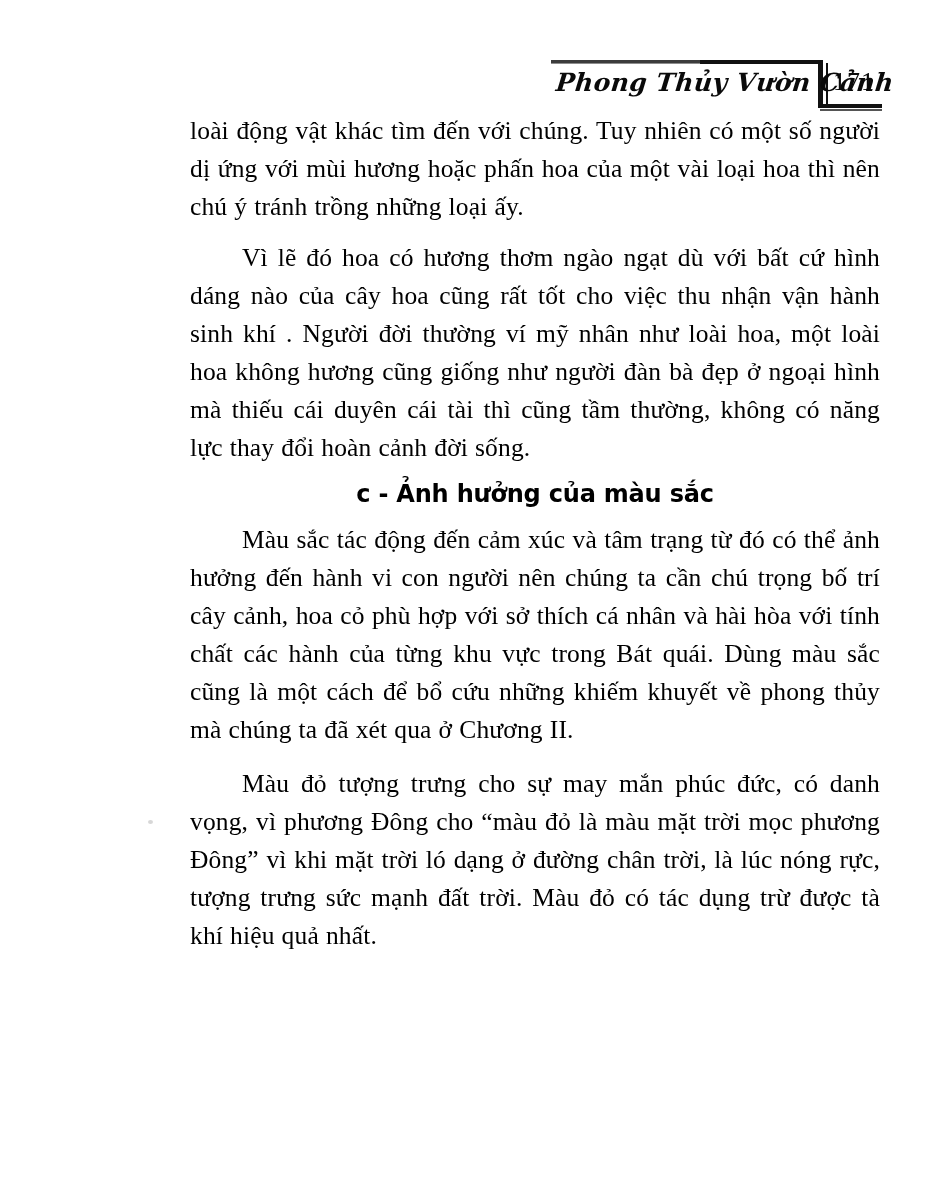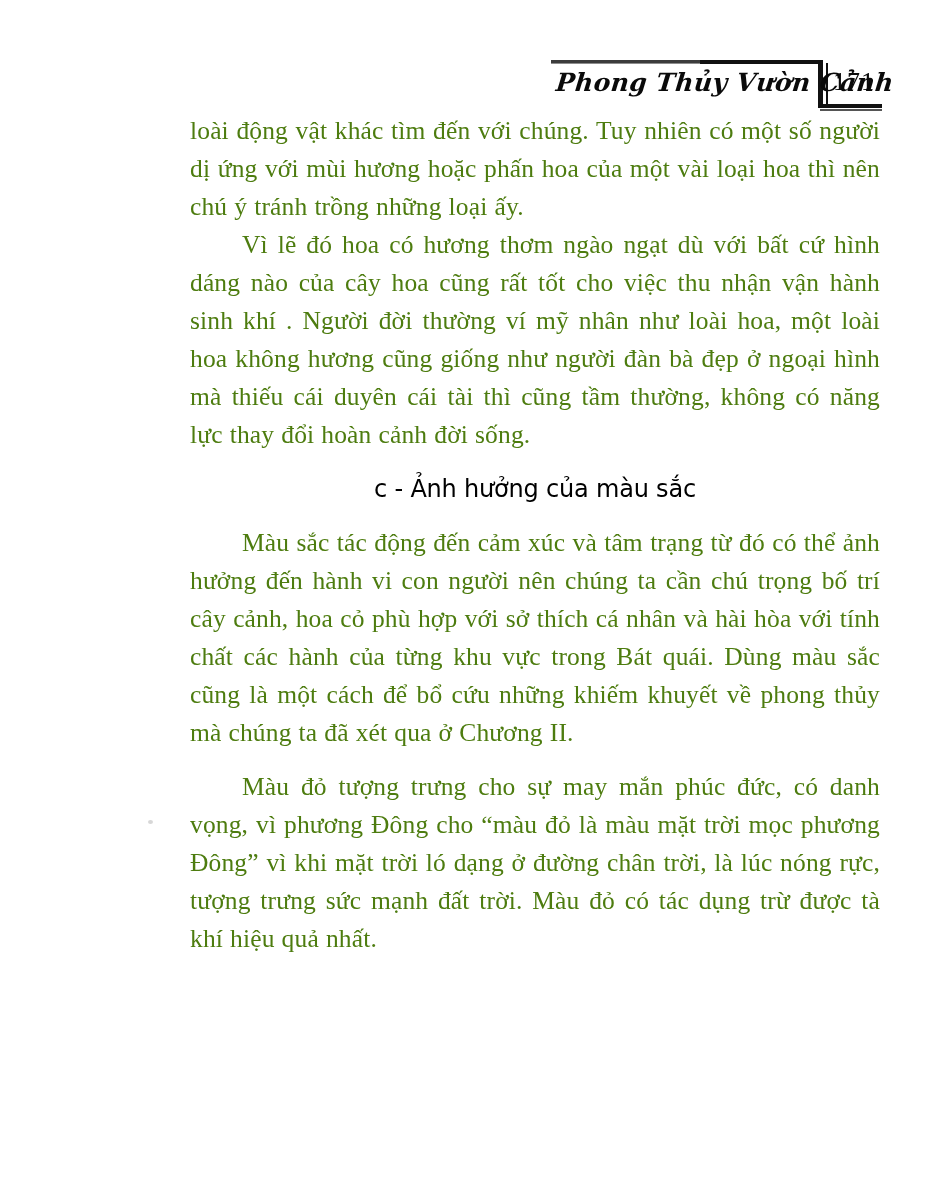--- a/index.html
+++ b/index.html
@@ -131,41 +131,41 @@
 
   p.body-par {
     margin: 0;
     padding: 0;
     font-size: 25.5px;
     line-height: 38px;
     text-align: justify;
     text-justify: inter-word;
     letter-spacing: 0.15px;
     word-spacing: 0.5px;
-    color: #4d7c0f;
+    color: #000000;
     font-family: Liberation Serif, serif;
   }
 
   p.body-par.indent {
     text-indent: 52px;
   }
 
   
   p.body-par + p.body-par {
-    margin-top: 0px;
+    margin-top: 13px;
   }
 
   .par-gap-sm { height: 8px; }
   .par-gap-md { height: 16px; }
 
   h2.subhead {
-    margin: 8px;
+    margin: 0;
     padding: 0;
     font-family: "DejaVu Sans", "Liberation Sans", sans-serif;
-    font-weight: normal;
+    font-weight: bold;
     font-size: 24px;
     line-height: 38px;
     text-align: center;
     letter-spacing: -0.2px;
     color: #000000;
   }
 
   h2.subhead.left-ish {
     text-align: center;
     font-size: 22px;

